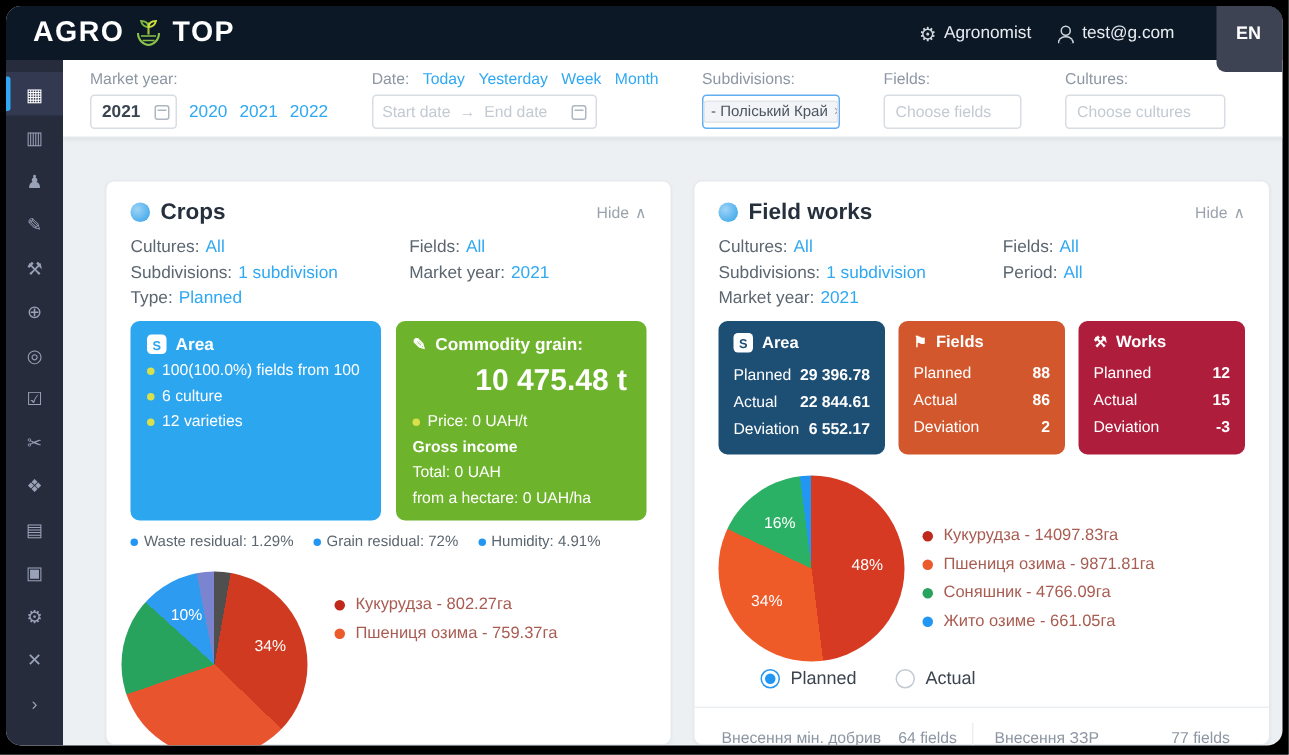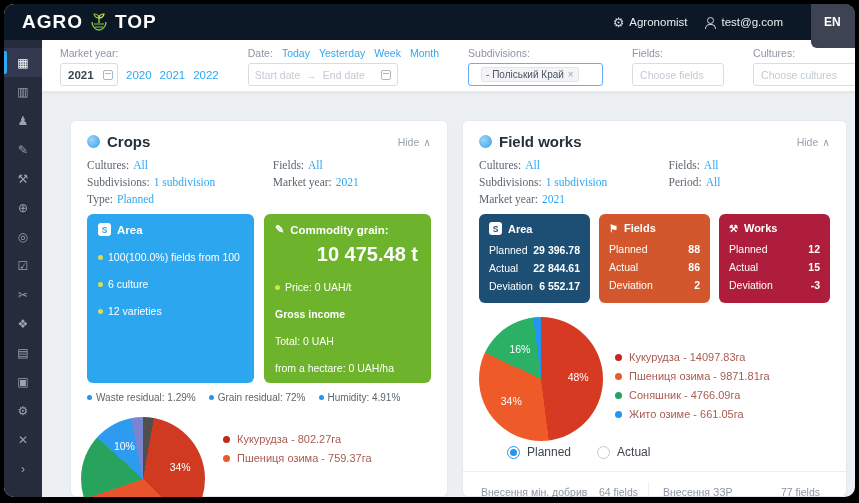--- a/index.html
+++ b/index.html
@@ -33,49 +33,49 @@
   .fgroup { display:flex; flex-direction:column; gap:4px; }
   .flabel { font-size:10.5px; color:#8d96a3; }
   .fctrl { display:flex; align-items:center; gap:8px; }
   .year-input { width:58px; height:23px; border:1px solid #d8dde3; border-radius:3px; font-size:11.5px; font-weight:bold; color:#3a4350; padding:0 4px 0 7px; display:flex; align-items:center; justify-content:space-between; background:#fff; }
   .cal-icon { width:10px; height:10px; border:1px solid #aeb6c0; border-radius:2px; position:relative; display:inline-block; }
   .cal-icon::before { content:""; position:absolute; left:1px; right:1px; top:2px; height:1px; background:#aeb6c0; }
   .blue-link { color:#2fa8f2; font-size:11.5px; cursor:pointer; }
   .label-links { display:flex; gap:9px; font-size:10.5px; }
   .date-box { width:150px; height:23px; border:1px solid #d8dde3; border-radius:3px; display:flex; align-items:center; gap:6px; padding:0 6px; font-size:10.5px; color:#c3cad2; }
   .date-arrow { color:#c3cad2; }
-  .subdiv-box { width:135px; height:23px; border:1px solid #63aef0; border-radius:3px; display:flex; align-items:center; padding:0 12px; background:#fff; }
+  .subdiv-box { width:92px; height:23px; border:1px solid #63aef0; border-radius:3px; display:flex; align-items:center; padding:0 0; background:#fff; }
   .tag { background:#f2f4f7; border:1px solid #e2e6ea; border-radius:2px; font-size:10px; color:#4c5560; padding:1px 4px; display:flex; align-items:center; gap:4px; max-width:104px; overflow:hidden; }
   .tag-x { color:#9aa3ad; cursor:pointer; font-size:10px; }
   .choose-box { height:23px; border:1px solid #d8dde3; border-radius:3px; display:flex; align-items:center; padding:0 7px; font-size:10.5px; color:#c3cad2; }
   .w-fields { width:92px; } .w-cult { width:107px;text-align:right; }
 
   
   .main { flex:1; display:flex; gap:14px; padding:28px 8px 0 28px; overflow:hidden; }
   .panel { background:#fff; border-radius:6px; border:1px solid #e6eaee; box-shadow:0 1px 2px rgba(0,0,0,.04); padding:12px 16px; }
   .panel-crops { width:378px; flex-shrink:0; }
   .panel-fw { flex:1; }
   .phead { display:flex; align-items:center; gap:7px; }
   .ptitle-icon { width:13px; height:13px; border-radius:50%; background:radial-gradient(circle at 35% 35%, #9ed4f7, #2fa0e8); display:inline-block; }
   .ptitle { font-size:15px; font-weight:bold; color:#25303c; }
   .hide-link { margin-left:auto; font-size:10.5px; color:#9aa3ad; cursor:pointer; display:flex; gap:4px; align-items:center; }
   .meta { display:grid; grid-template-columns:54% 46%; margin-top:9px; row-gap:5px; font-size:11.5px; }
-  .meta div { color:#5c6670;font-family:Liberation Serif, serif; }
+  .meta div { color:#5c6670; }
   .meta b { font-weight:normal; color:#2fa8f2; margin-left:4px; }
 
   
   .cards-row { display:flex; gap:10px; margin-top:9px; }
   .bigcard { flex:1; border-radius:6px; padding:9px 11px; color:#fff; }
   .card-blue { background:#2da6f0; }
   .card-green { background:#6db32b; }
   .bc-head { display:flex; align-items:center; gap:6px; font-size:11.5px; font-weight:bold; }
   .sq-icon { width:13px; height:13px; background:#fff; border-radius:3px; color:#2da6f0; font-size:8.5px; font-weight:bold; display:flex; align-items:center; justify-content:center; }
   .card-green .sq-glyph { font-size:11px; }
   .bc-value { text-align:right; font-size:20px; font-weight:bold; margin:7px 2px 9px 0; }
-  .bc-line { font-size:10.5px; margin-top:15px; display:flex; align-items:center; gap:5px; }
+  .bc-line { font-size:10.5px; margin-top:5px; display:flex; align-items:center; gap:5px; }
   .dot { width:5px; height:5px; border-radius:50%; display:inline-block; flex-shrink:0; }
   .dot-yellow { background:#d9e04b; }
   .bc-bold { font-weight:bold; }
 
   .cap-row { display:flex; gap:10px; margin-top:11px; }
   .cap-card { flex:1; border:1px solid #e6eaee; border-radius:4px; padding:8px 10px; display:flex; align-items:center; justify-content:space-between; }
   .cap-label { font-size:11px; color:#49525c; }
   .cap-val { font-size:18px; font-weight:bold; color:#222a33; }
   .cap-unit { font-size:9px; color:#49525c; font-weight:normal; }
   .quality-row { display:flex; gap:13px; margin-top:9px; font-size:10px; color:#5c6670; }

